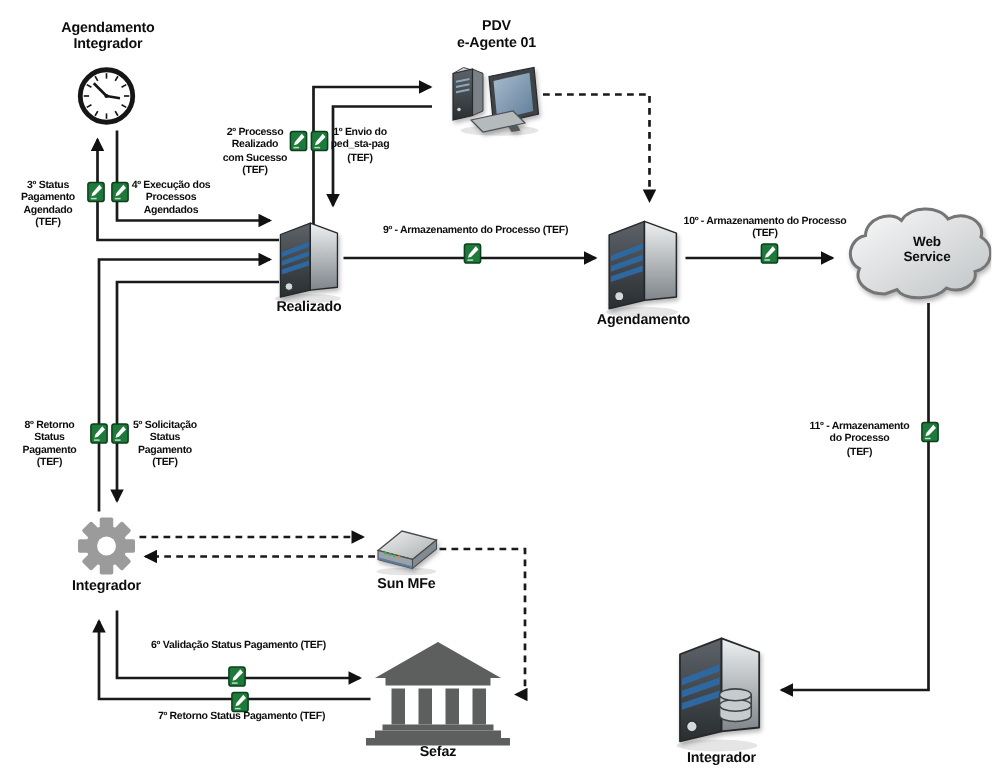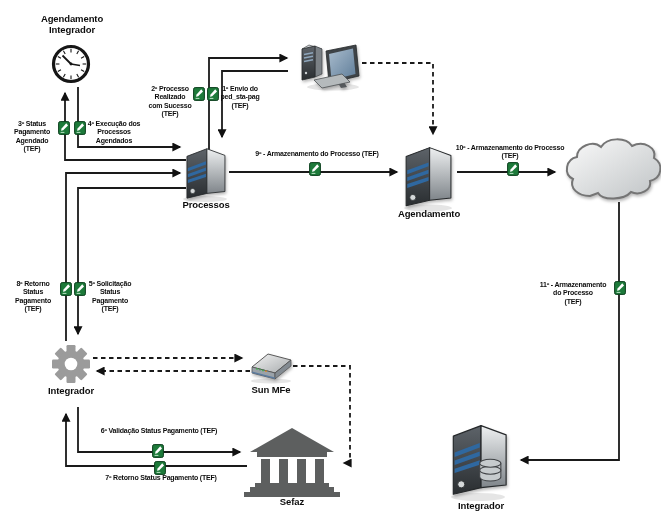--- a/index.html
+++ b/index.html
@@ -196,22 +196,26 @@
     <use href="#sym-doc" transform="translate(309,162)"></use>
     <use href="#sym-doc" transform="translate(507,162)"></use>
     <use href="#sym-doc" transform="translate(614,281)"></use>
     <use href="#sym-doc" transform="translate(152,444)"></use>
     <use href="#sym-doc" transform="translate(154,461)"></use>
   </g>
 </svg>
 
 <div class="lbl title" style="left:22px;top:14px;width:100px">Agendamento
 Integrador</div>
-<div class="lbl title" style="left:166px;top:200px;width:80px">Processos</div>
+<div class="lbl title" style="left:286px;top:13px;width:90px">PDV
+e-Agente 01</div>
+<div class="lbl title" style="left:166px;top:200px;width:80px">Realizado</div>
 <div class="lbl title" style="left:379px;top:209px;width:100px">Agendamento</div>
+<div class="lbl title ws" style="left:583px;top:156px;width:70px">Web
+Service</div>
 <div class="lbl title" style="left:31px;top:386px;width:80px">Integrador</div>
 <div class="lbl title" style="left:241px;top:385px;width:60px">Sun MFe</div>
 <div class="lbl title" style="left:262px;top:497px;width:60px">Sefaz</div>
 <div class="lbl title" style="left:440px;top:501px;width:82px">Integrador</div>
 
 <div class="lbl step" style="left:216px;top:85px;width:48px">1º Envio do
 ped_sta-pag
 (TEF)</div>
 <div class="lbl step" style="left:146px;top:85px;width:48px">2º Processo
 Realizado

